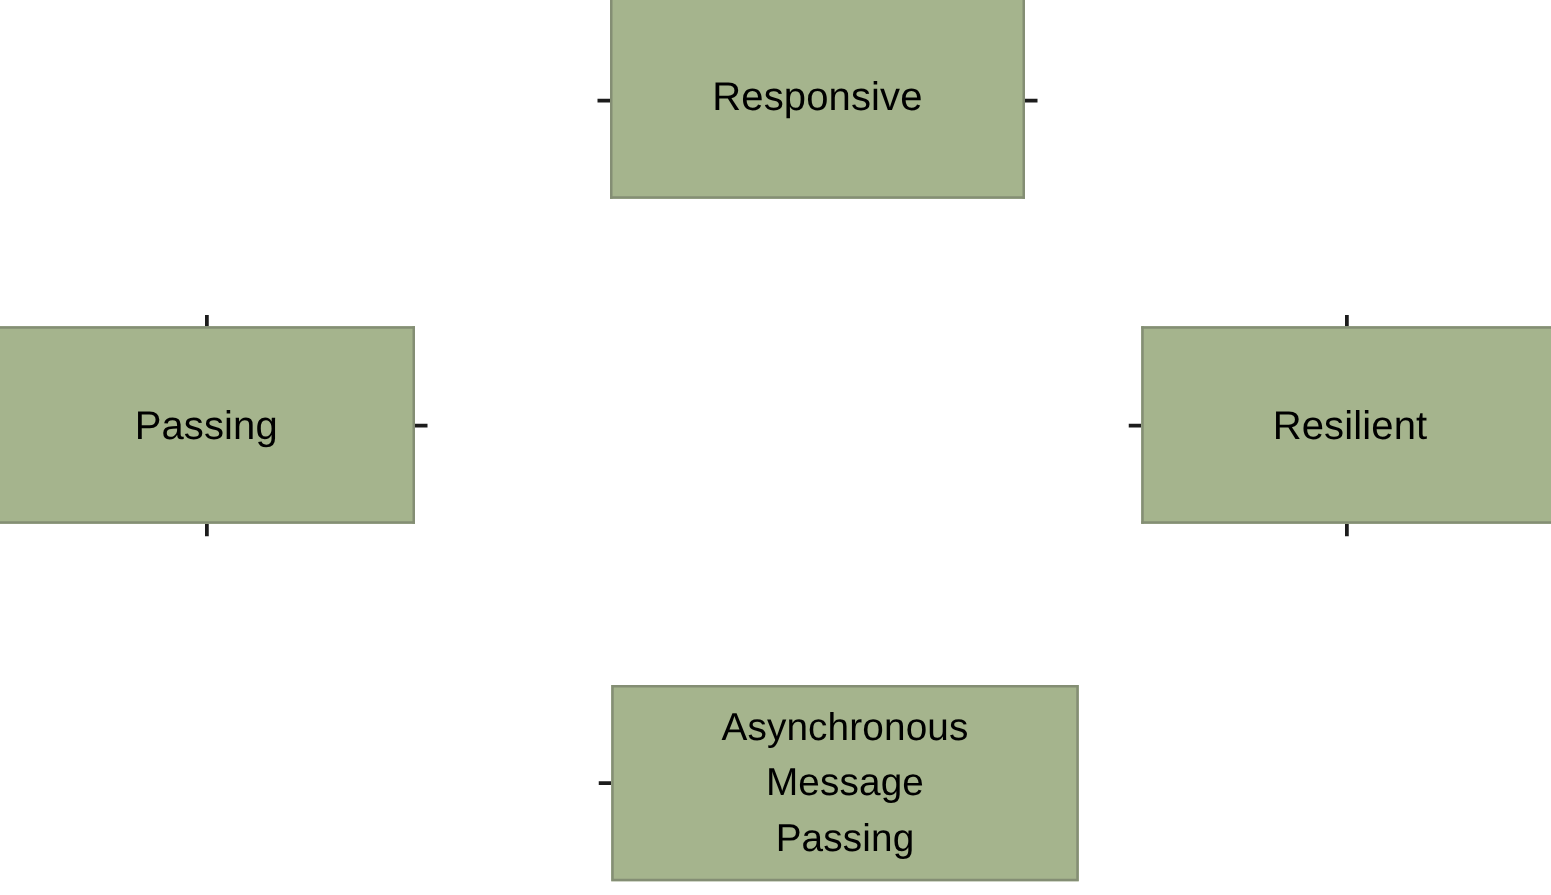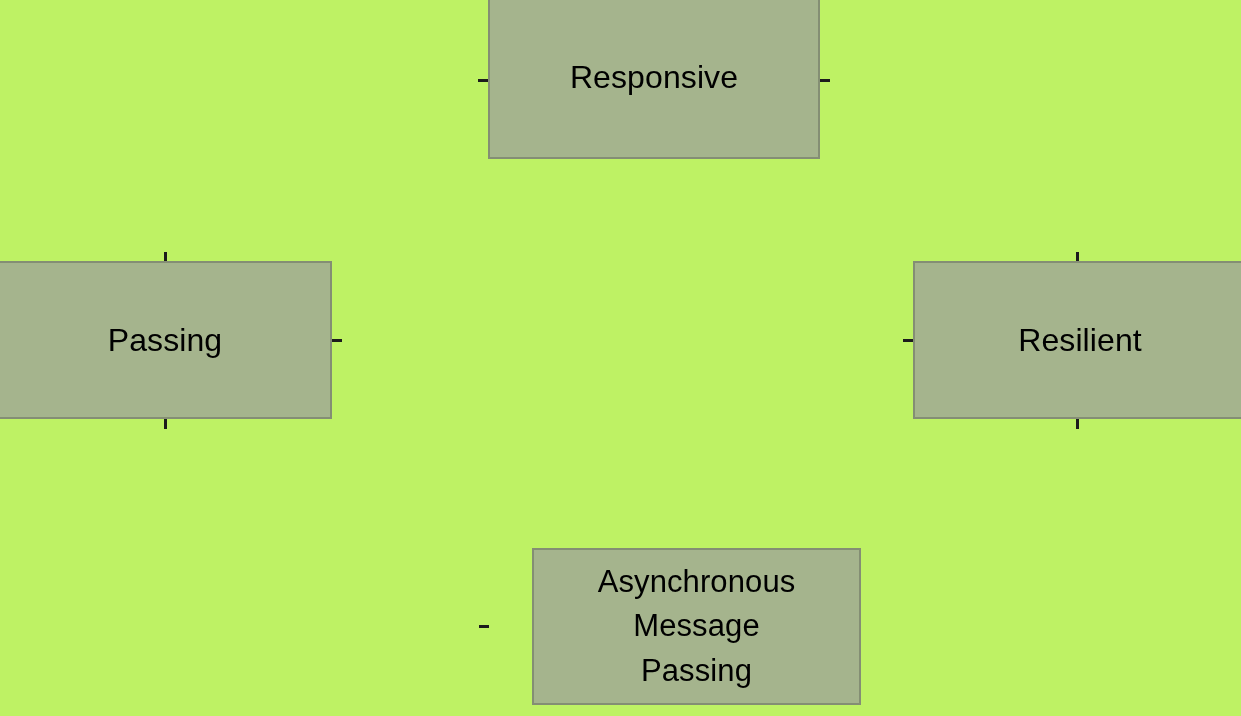--- a/index.html
+++ b/index.html
@@ -10,21 +10,21 @@
     background: #000000;
   }
   body {
     font-family: "Liberation Sans", "DejaVu Sans", sans-serif;
   }
 
   #diagram-canvas {
     position: relative;
     width: 1241px;
     height: 716px;
-    background: #bef264;
+    background: #ffffff;
     overflow: hidden;
   }
 
   
   .connector-stub {
     position: absolute;
     background: #1c1c1c;
     pointer-events: none;
   }
   .connector-stub.horizontal { width: 10px; height: 3px; }
@@ -76,23 +76,22 @@
     top: 261px;
     width: 332px;
     height: 158px;
     border-right: none;
   }
 
   
   #node-async-message-passing {
     left: 489px;
     top: 548px;
-    width: 329px;
+    width: 374px;
     height: 157px;
-    margin-left: 43px;
   }
   #node-async-message-passing .node-label { font-size: 31px; line-height: 1.44; }
 </style>
 </head>
 <body>
 
 <div id="diagram-canvas">
 
   <div class="connector-stub horizontal" id="stub-responsive-left" style="left: 478px; top: 79px;"></div>
   <div class="connector-stub horizontal" id="stub-responsive-right" style="left: 820px; top: 79px;"></div>

